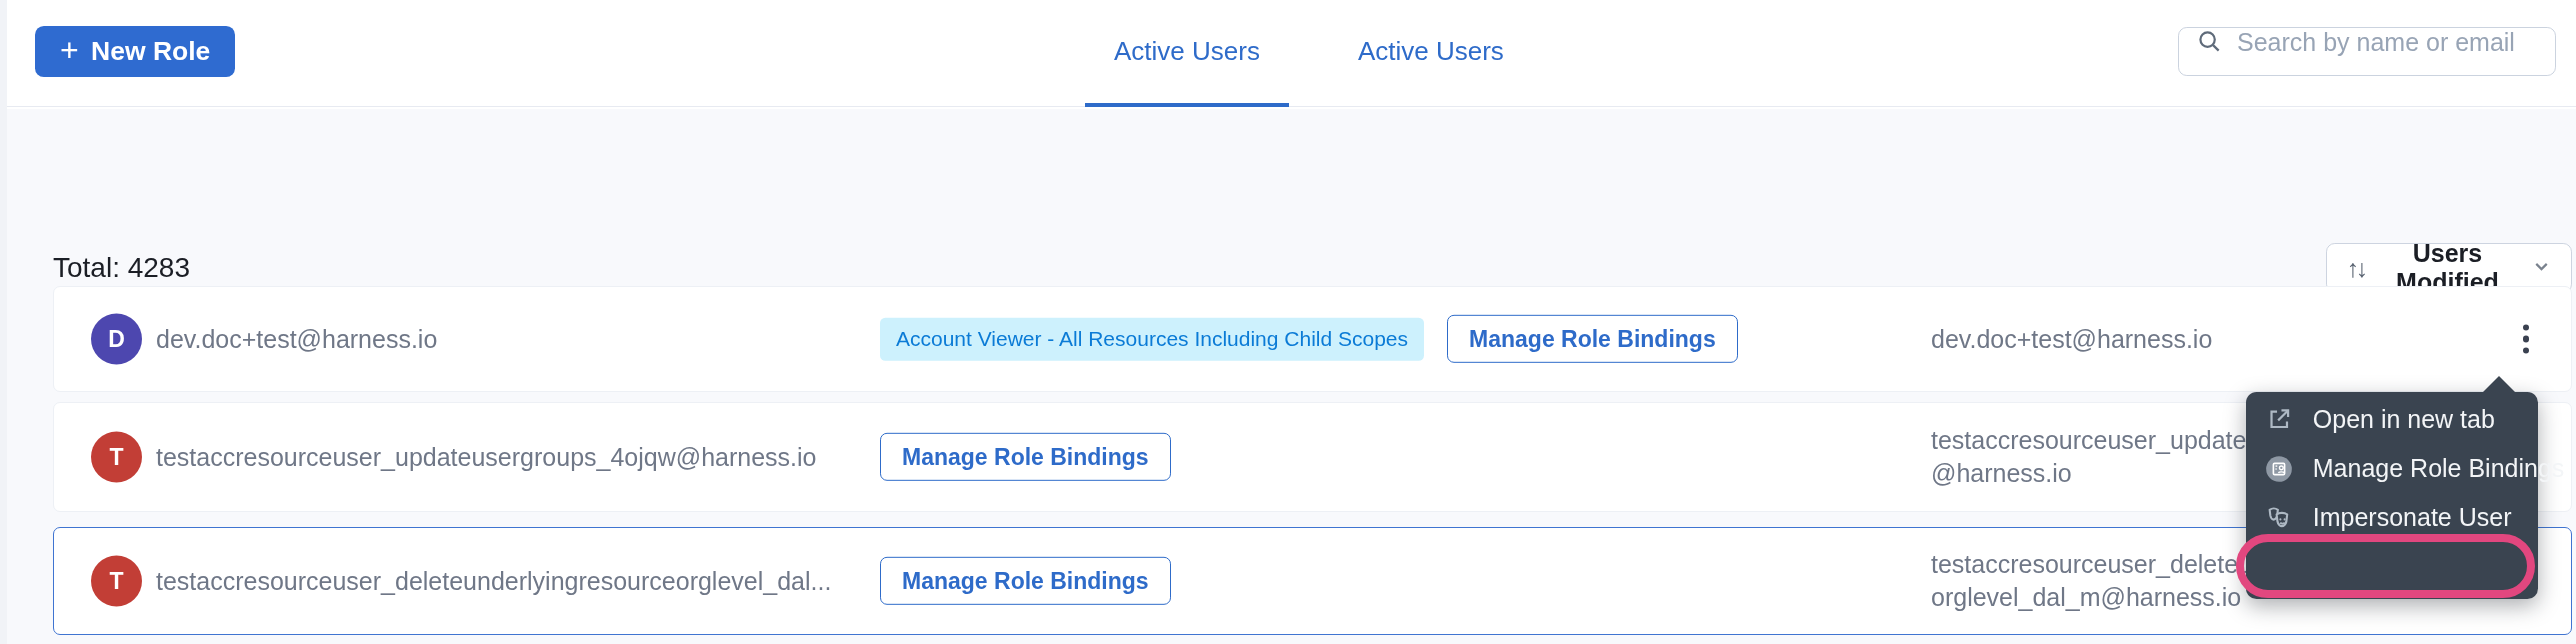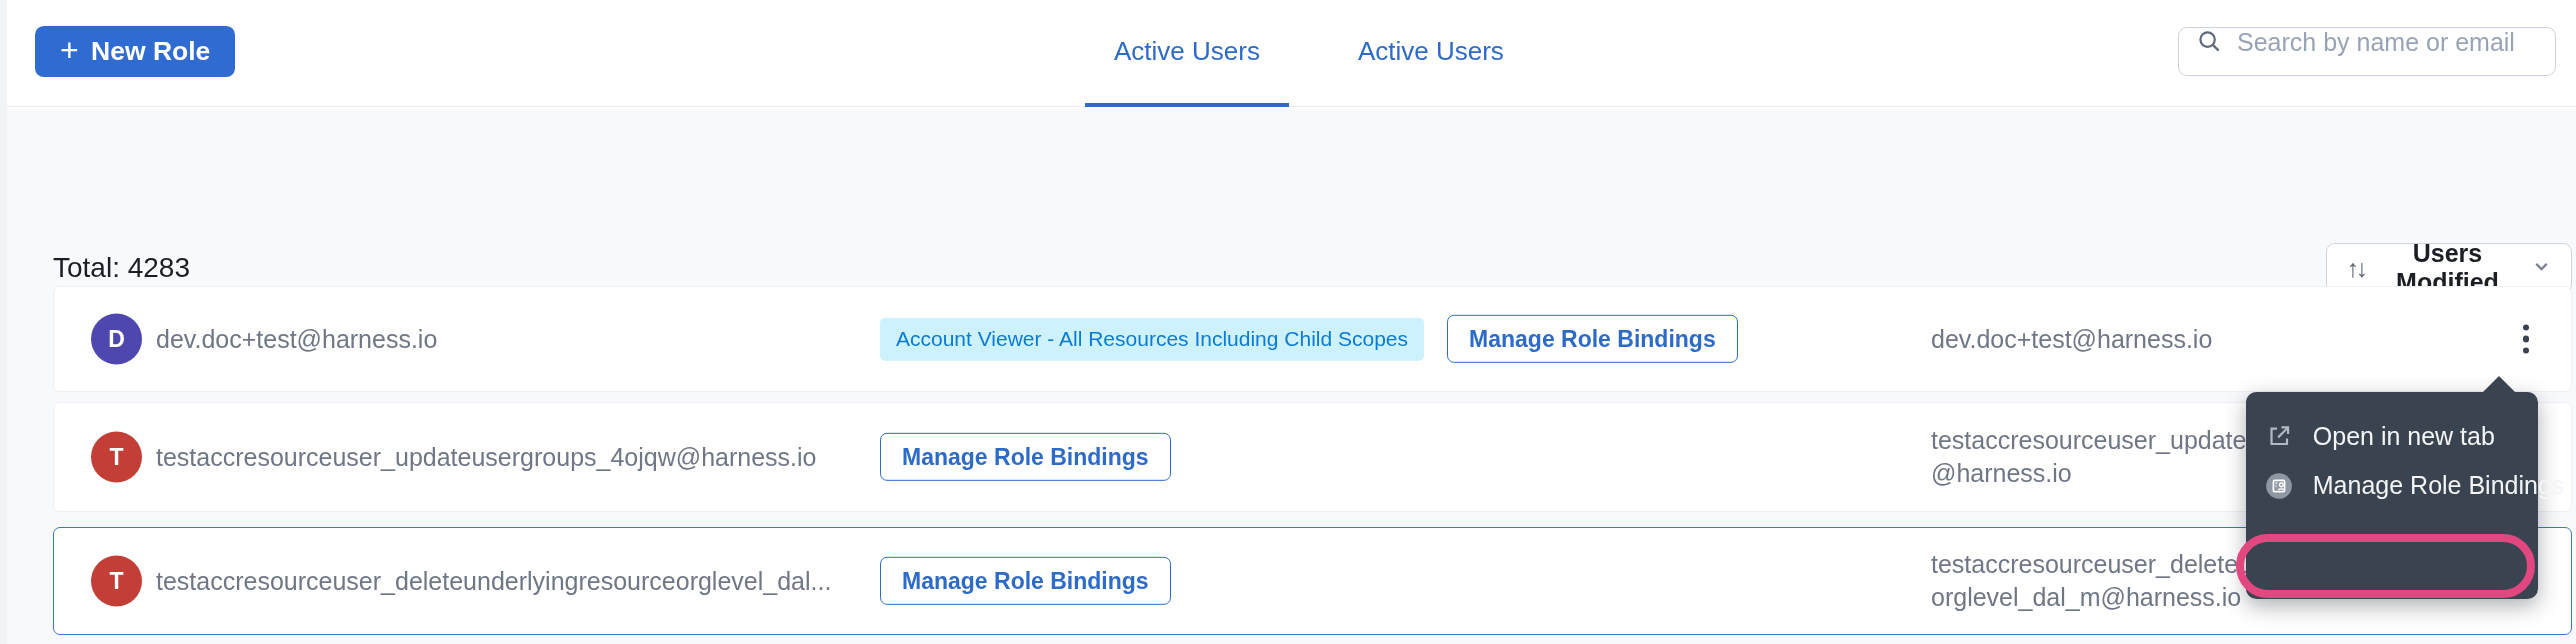--- a/index.html
+++ b/index.html
@@ -78,21 +78,21 @@
     cursor:pointer; white-space:nowrap; font-family:inherit; }
   .email-cell { position:absolute; left:1877px; width:530px; top:50%;
     transform:translateY(-50%); font-size:25px; color:#6f7787;
     line-height:1.32; word-break:break-all; }
   .kebab { position:absolute; right:35px; top:50%; transform:translateY(-50%);
     display:flex; flex-direction:column; gap:5.3px; padding:7px; cursor:pointer; }
   .kebab i { width:6.2px; height:6.2px; border-radius:50%; background:#3a4150; }
 
   
   .context-menu { position:absolute; left:2246px; top:392px; width:292px; height:207px;
-    background:#3a4450; border-radius:10.6px; z-index:20; padding-top:20px;
+    background:#3a4450; border-radius:10.6px; z-index:20; padding-top:3px;
     box-shadow:0 7px 21px rgba(20,25,35,0.35); }
   .menu-caret { position:absolute; left:236px; top:-16px; width:0; height:0;
     border-left:17px solid transparent; border-right:17px solid transparent;
     border-bottom:17px solid #3a4450; }
   .menu-item { height:49px; display:flex; align-items:center; gap:19.4px;
     padding:0 19.4px; color:#f3f5f7; font-size:25px; cursor:pointer; white-space:nowrap; }
   .menu-icon { width:28px; height:28px; flex:none; display:flex; align-items:center; justify-content:center; }
   .highlight-ring { position:absolute; left:2236px; top:534px; width:299px; height:64px;
     border:8px solid #e2477f; border-radius:33px; z-index:21; pointer-events:none; }
 </style>
@@ -225,16 +225,28 @@
         <circle cx="14" cy="11" r="1.6" fill="none" stroke="#ffffff" stroke-width="1.2"></circle>
         <path d="M11.5 15.3c.5-1.1 4.5-1.1 5 0" fill="none" stroke="#ffffff" stroke-width="1.2"></path>
         <line x1="9" y1="9.5" x2="10.5" y2="9.5" stroke="#ffffff" stroke-width="1.2"></line>
         <line x1="9" y1="12" x2="10" y2="12" stroke="#ffffff" stroke-width="1.2"></line>
       </svg>
     </span>
     <span>Manage Role Bindings</span>
   </div>
 
 
+  <div class="menu-item">
+    <span class="menu-icon">
+      <svg width="28" height="28" viewBox="0 0 24 24" fill="none" stroke="#aeb9c4" stroke-width="1.8">
+        <path d="M4 5c2-1.6 5-1.6 7 0l-.6 5c-.3 2-2 3.4-3 3.4S4.9 12 4.6 10z"></path>
+        <path d="M10 9c2.2-1.8 6.8-1.8 9 0l-.7 6c-.4 2.4-2.4 4-3.8 4s-3.4-1.6-3.8-4z" fill="#3a4450"></path>
+        <circle cx="13.2" cy="13.2" r="0.9" fill="#aeb9c4" stroke="none"></circle>
+        <circle cx="16.8" cy="13.2" r="0.9" fill="#aeb9c4" stroke="none"></circle>
+        <path d="M13 16c1 1.2 3 1.2 4 0"></path>
+      </svg>
+    </span>
+    <span>Impersonate User</span>
+  </div>
 </div>
 
 <div class="highlight-ring"></div>
 
 
 </body></html>

